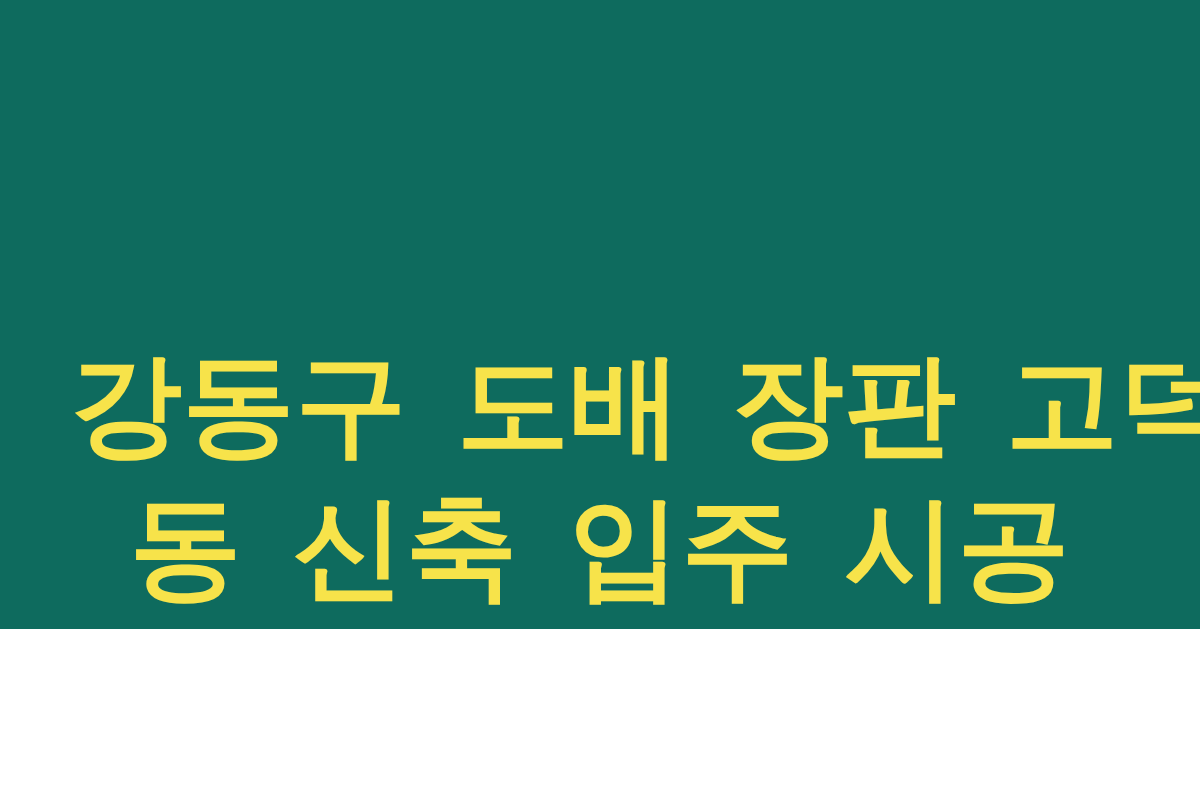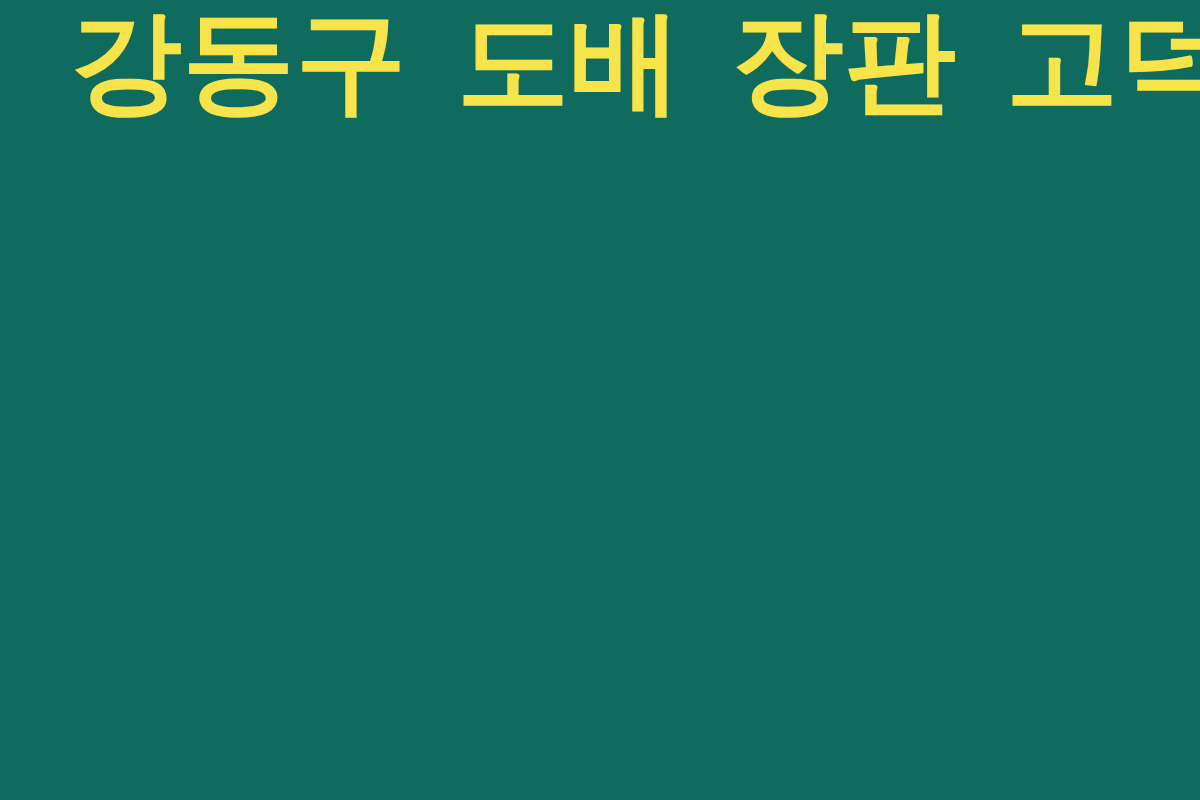--- a/index.html
+++ b/index.html
@@ -13,23 +13,23 @@
     height: 800px;
     overflow: hidden;
     font-family: "DejaVu Sans", "Liberation Sans", sans-serif;
   }
 
   
   .banner {
     position: relative;
     box-sizing: border-box;
     width: 1200px;
-    height: 800px;
+    height: 629px;
     display: flex;
-    align-items: flex-start;
+    align-items: flex-end;
     justify-content: center;
     background: #0E6B5E;          
     overflow: hidden;
   }
 
   
   .headline {
     width: 1060px;
     margin: 0;
     padding: 0;
@@ -59,16 +59,17 @@
 </style>
 </head>
 <body>
 
 <div class="banner" style="background: rgb(14, 107, 94);">
 
   <h1 class="headline" style="color: rgb(247, 227, 74);">
 
     <span class="headline-line headline-line--first">강동구 도배 장판 고덕</span>
 
+    <span class="headline-line headline-line--second">동 신축 입주 시공</span>
 
   </h1>
 
 </div>
 
 </body></html>

